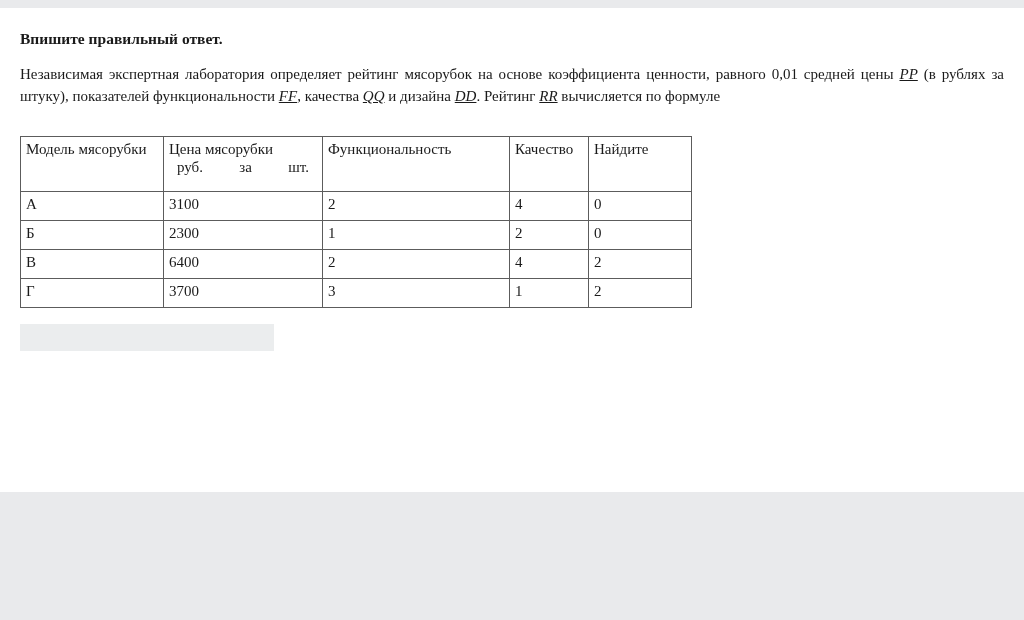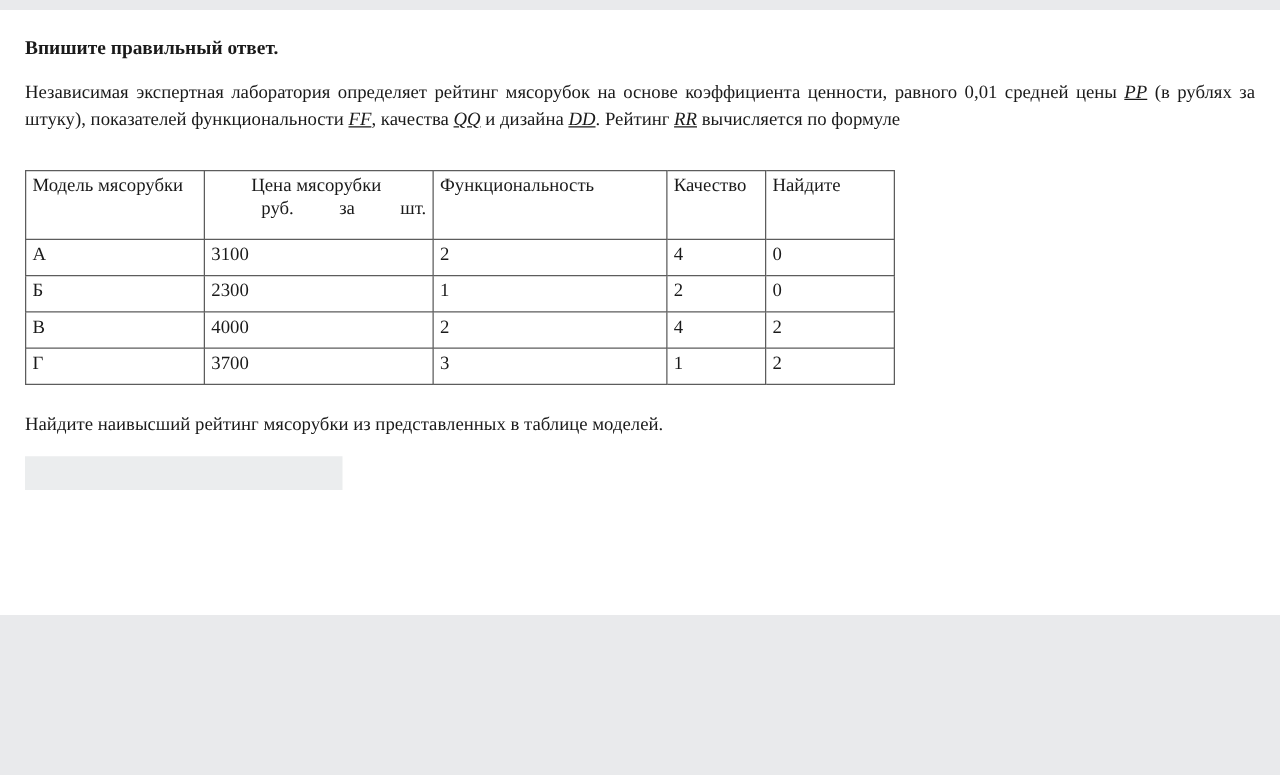--- a/index.html
+++ b/index.html
@@ -66,21 +66,20 @@
     vertical-align: top;
     height: 48px;
   }
   td.c-model { width: 132px; }
   td.c-price { width: 148px; }
   td.c-func  { width: 176px; }
   td.c-qual  { width: 68px; }
   td.c-des   { width: 92px; }
   .price-head {
     display: block;
-    margin-left: 32px;
   }
   .price-head .line1 {
     display: flex;
     justify-content: space-between;
     width: 140px;
   }
   .price-head .line2 {
     display: block;
     width: 140px;
     text-align: justify;
@@ -143,32 +142,31 @@
       </tr>
       <tr>
         <td class="c-model row-cell">Б</td>
         <td class="c-price row-cell">2300</td>
         <td class="c-func row-cell">1</td>
         <td class="c-qual row-cell">2</td>
         <td class="c-des row-cell">0</td>
       </tr>
       <tr>
         <td class="c-model row-cell">В</td>
-        <td class="c-price row-cell">4000</td>
+        <td class="c-price row-cell">6400</td>
         <td class="c-func row-cell">2</td>
         <td class="c-qual row-cell">4</td>
         <td class="c-des row-cell">2</td>
       </tr>
       <tr>
         <td class="c-model row-cell">Г</td>
         <td class="c-price row-cell">3700</td>
         <td class="c-func row-cell">3</td>
         <td class="c-qual row-cell">1</td>
         <td class="c-des row-cell">2</td>
       </tr>
     </tbody>
   </table>
 
-  <div class="question">Найдите наивысший рейтинг мясорубки из представленных в таблице моделей.</div>
 
   <input class="answer-box" type="text" placeholder="" style="">
 
 </div>
 
 </body></html>

